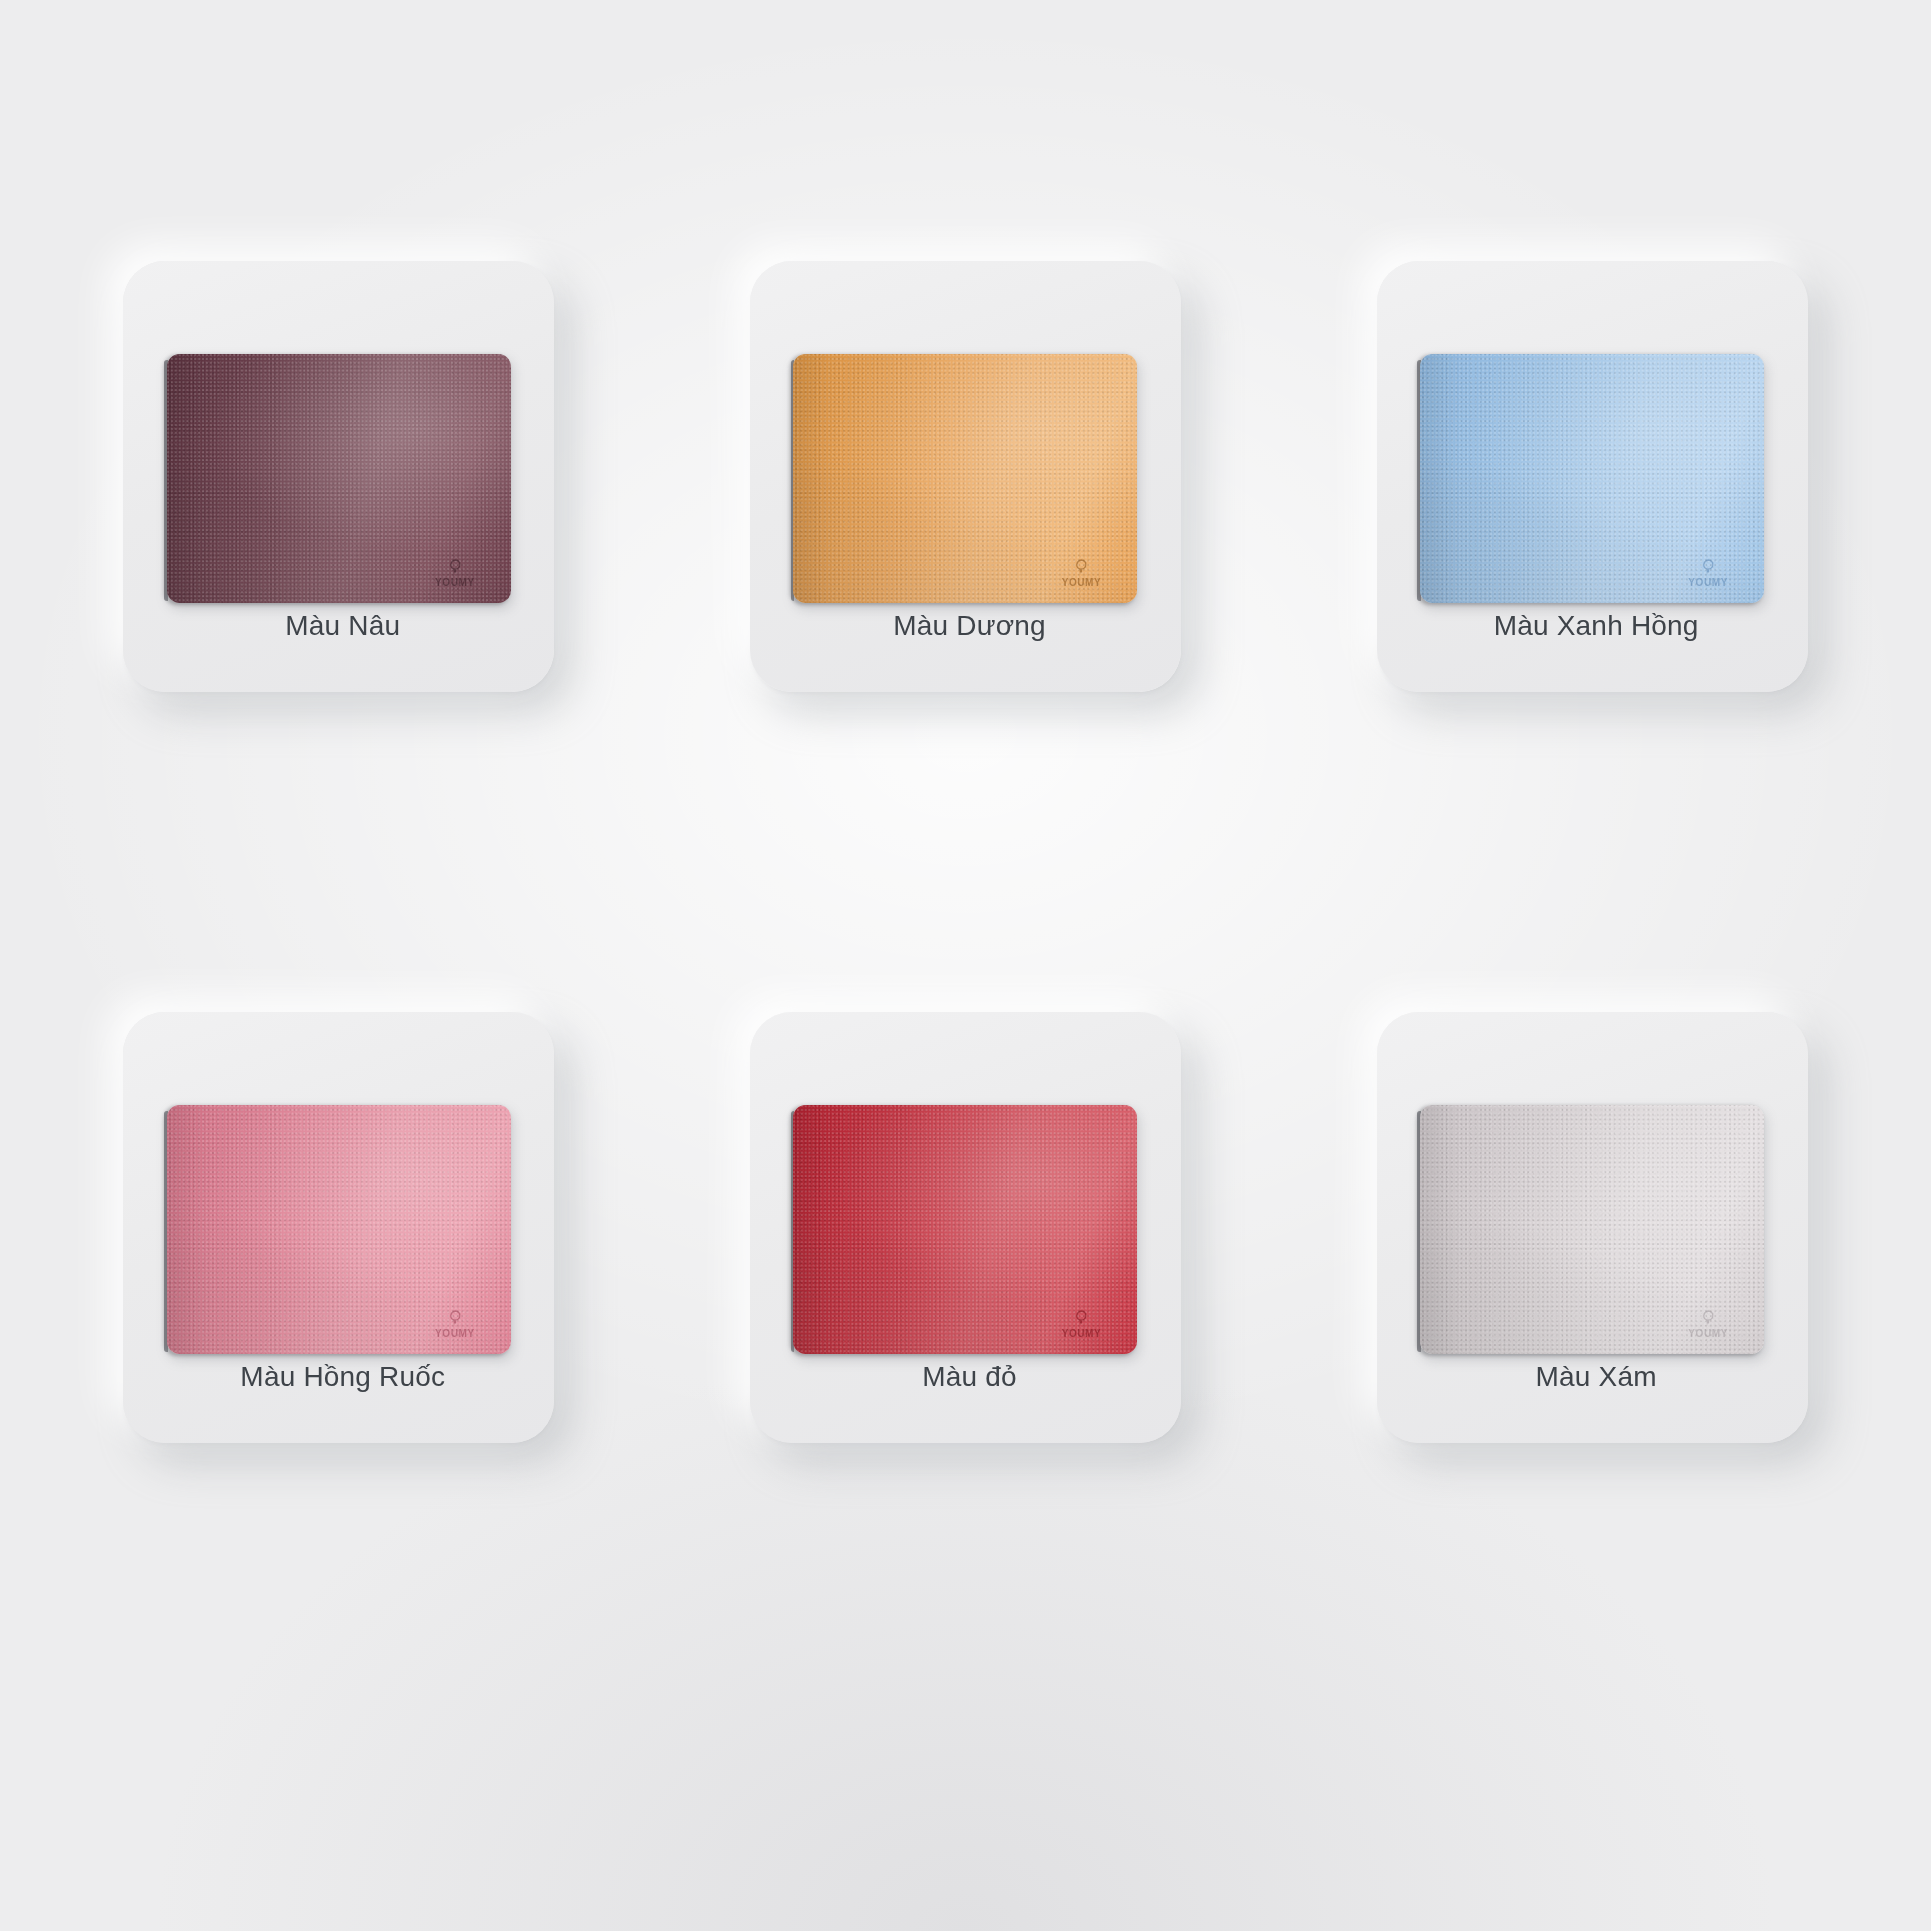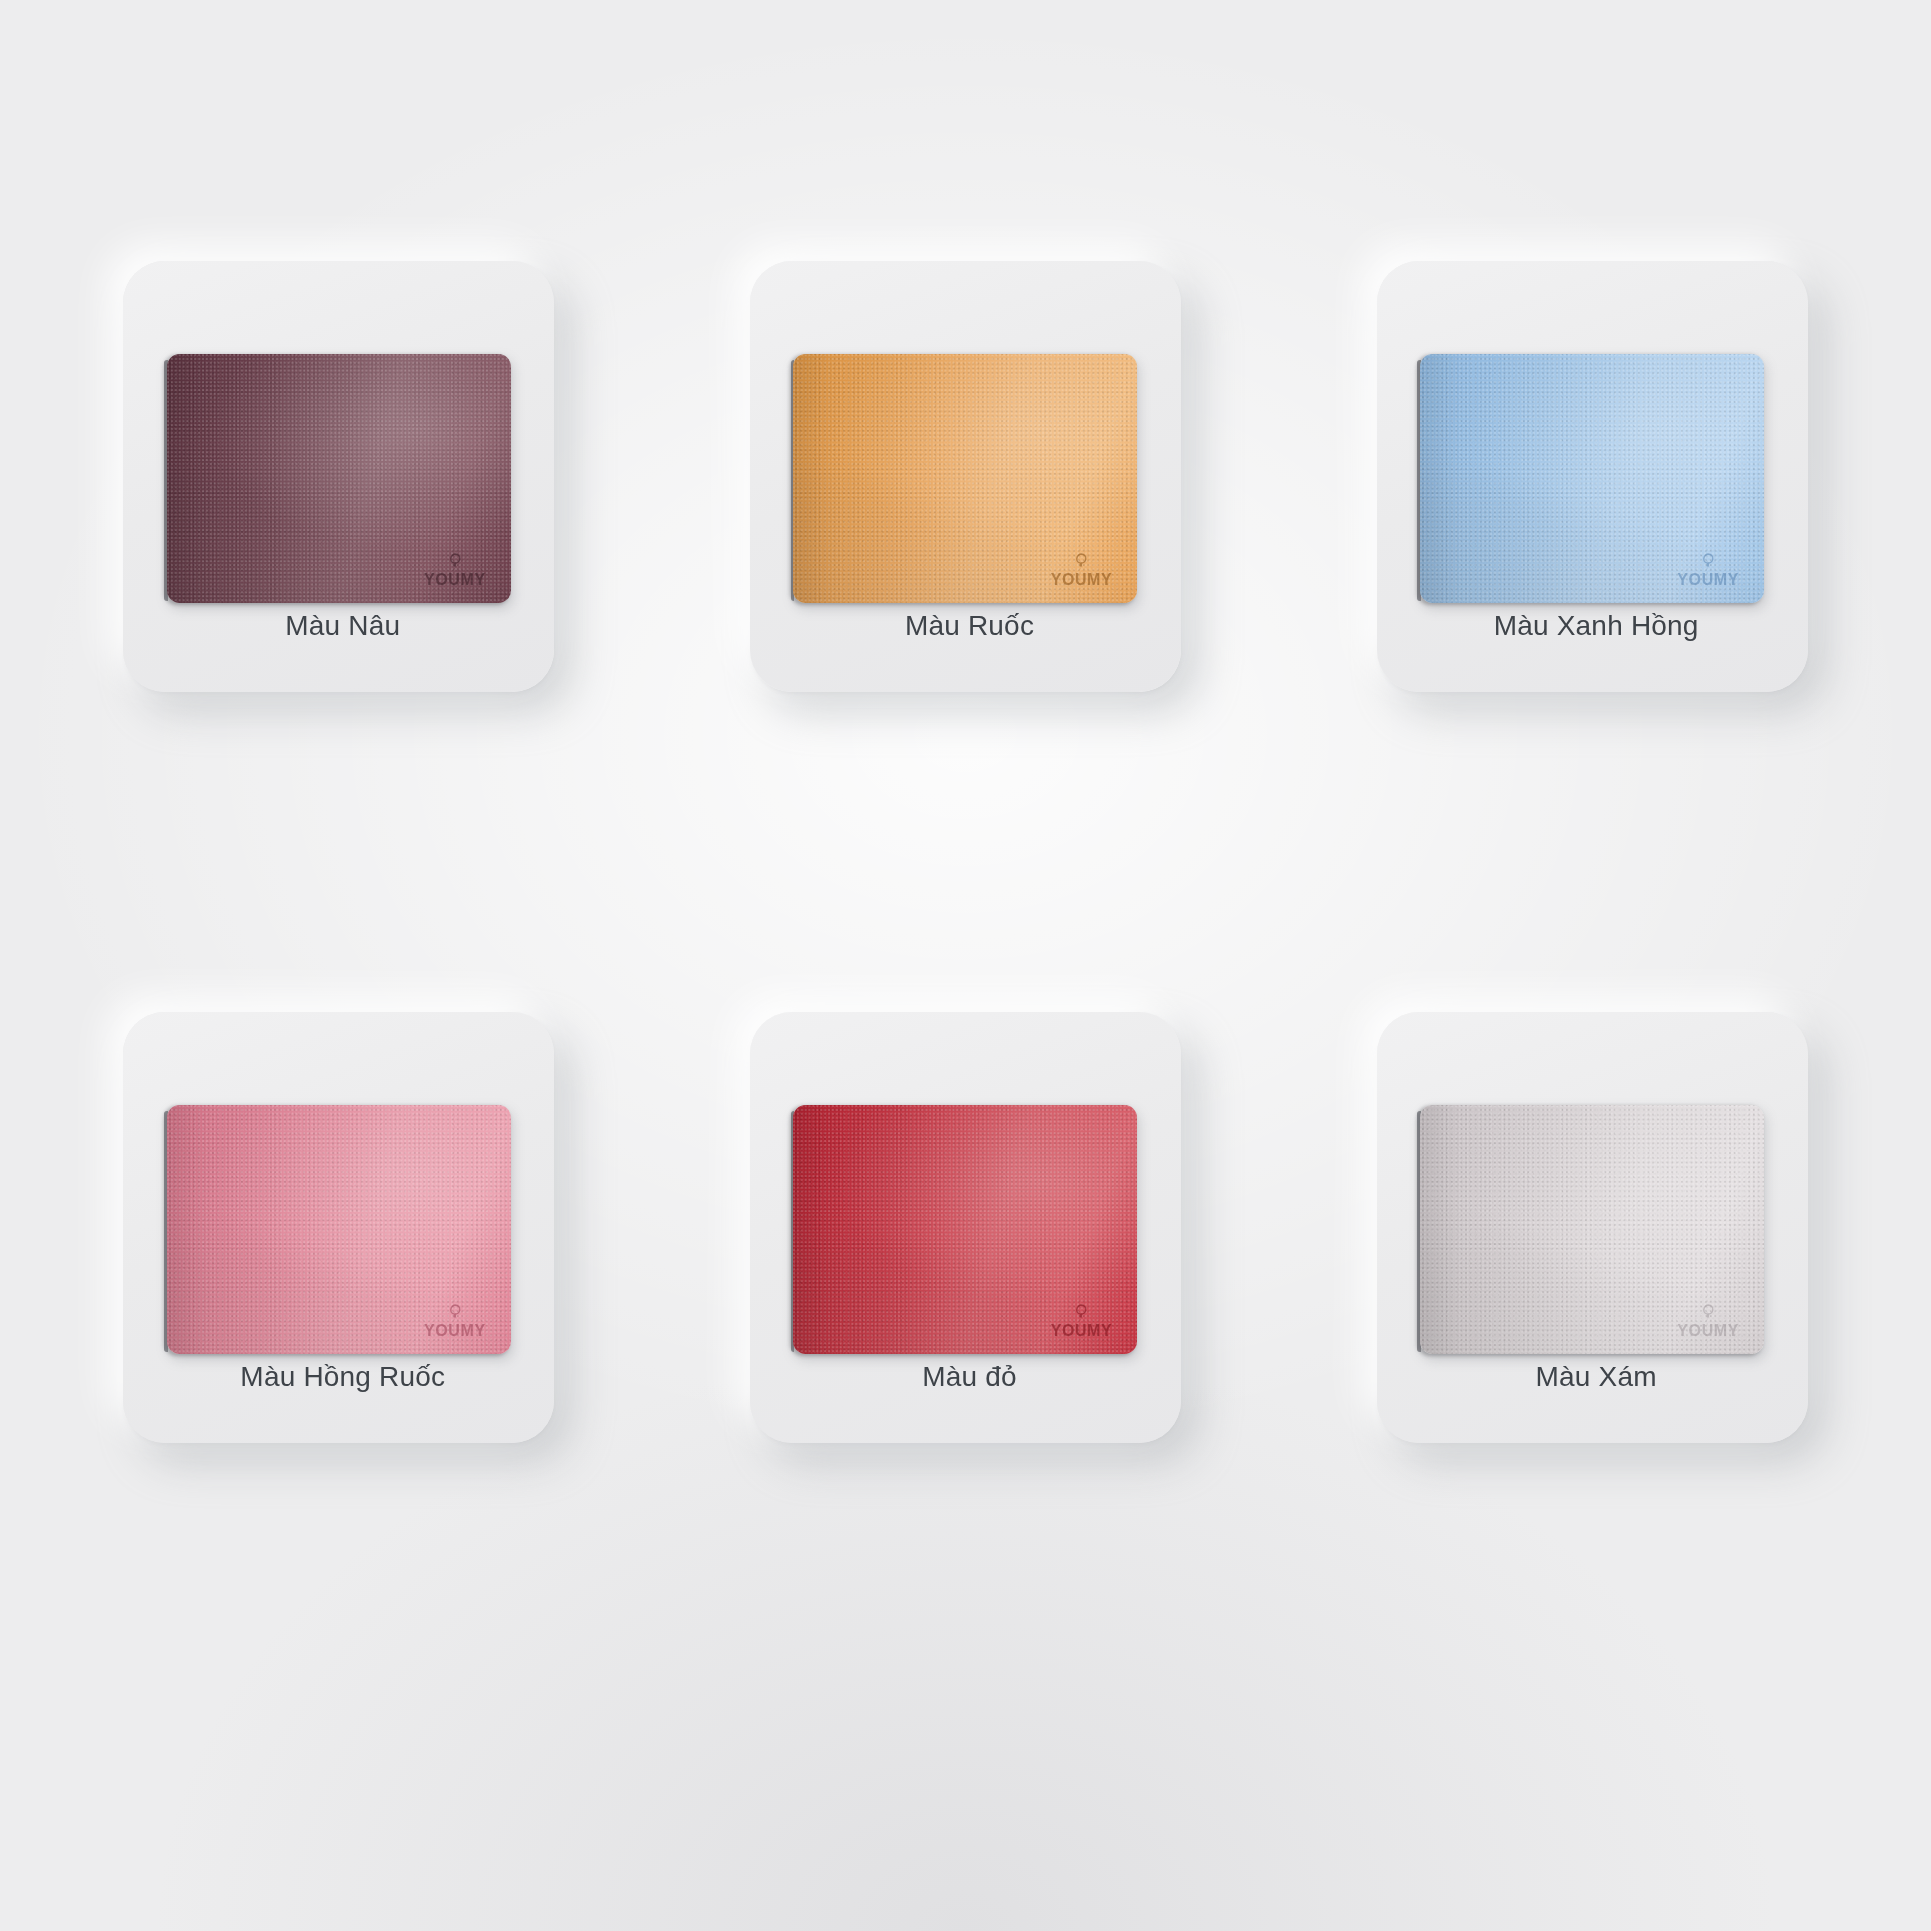--- a/index.html
+++ b/index.html
@@ -159,21 +159,21 @@
 
   .logo-mark {
     width: 14.5px;
     height: 17.4px;
     margin-bottom: 1px;
   }
 
   .logo-mark svg { display: block; width: 100%; height: 100%; }
 
   .logo-text {
-    font-size: 16px;
+    font-size: 10px;
     font-weight: 700;
     letter-spacing: 0.6px;
     line-height: 1;
     font-family: "Liberation Sans", sans-serif;
   }
 
   
   .pad-label {
     position: absolute;
     left: 0;
@@ -236,21 +236,21 @@
             <div class="logo" style="color: rgb(138, 82, 22);">
               <span class="logo-mark">
                 <svg viewBox="0 0 15 18">
                     <path d="M7.5 1 C10.5 1.4 12.6 3.2 12.2 6.2 C11.9 8.6 10.1 10.2 7.6 10.4 L7.6 13.2 L6.6 13.2 L6.6 10.4 C4.2 10.1 2.6 8.3 2.9 5.9 C3.2 3.3 5.0 1.4 7.5 1 Z" fill="none" stroke="currentColor" stroke-width="1.4"></path>
                   </svg>
               </span>
               <span class="logo-text" style="color: rgb(138, 82, 22);">YOUMY</span>
             </div>
           </div>
         </div>
-        <div class="pad-label" style="color: rgb(62, 67, 73);">Màu Ruốc</div>
+        <div class="pad-label" style="color: rgb(62, 67, 73);">Màu Dương</div>
       </div>
     </div>
   </div>
 
   <div class="cell">
     <div class="card">
       <div class="card-inner">
         <div class="pad-wrap">
           <div class="pad-edge"></div>
           <div class="pad">

